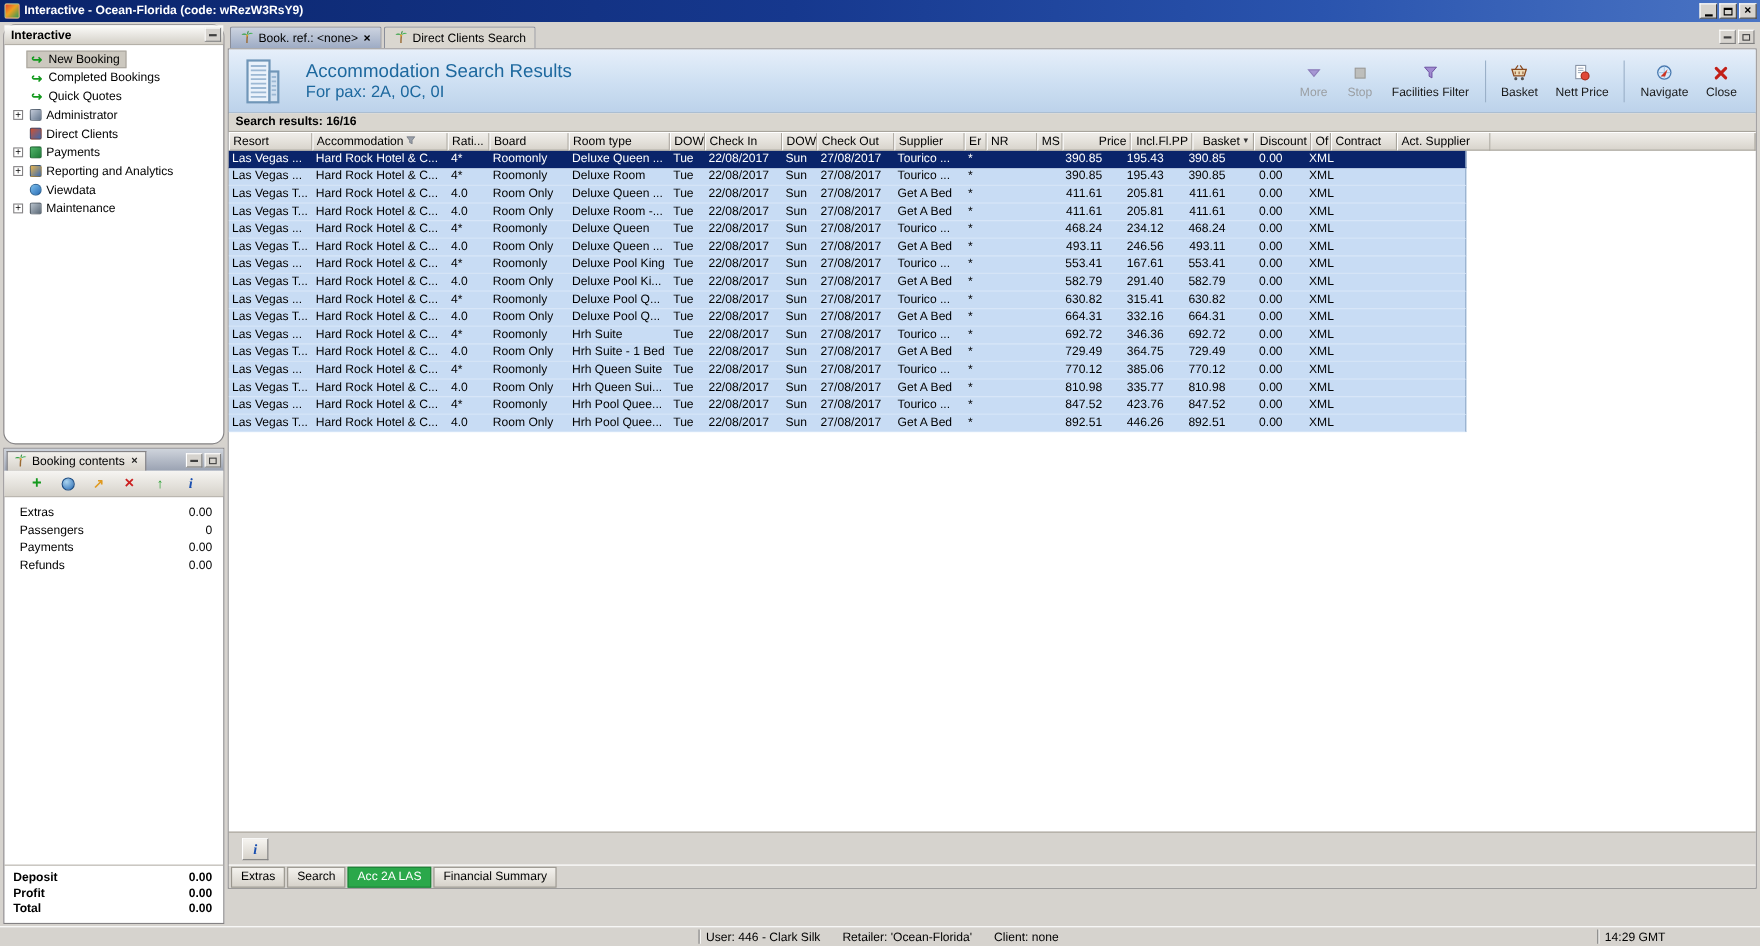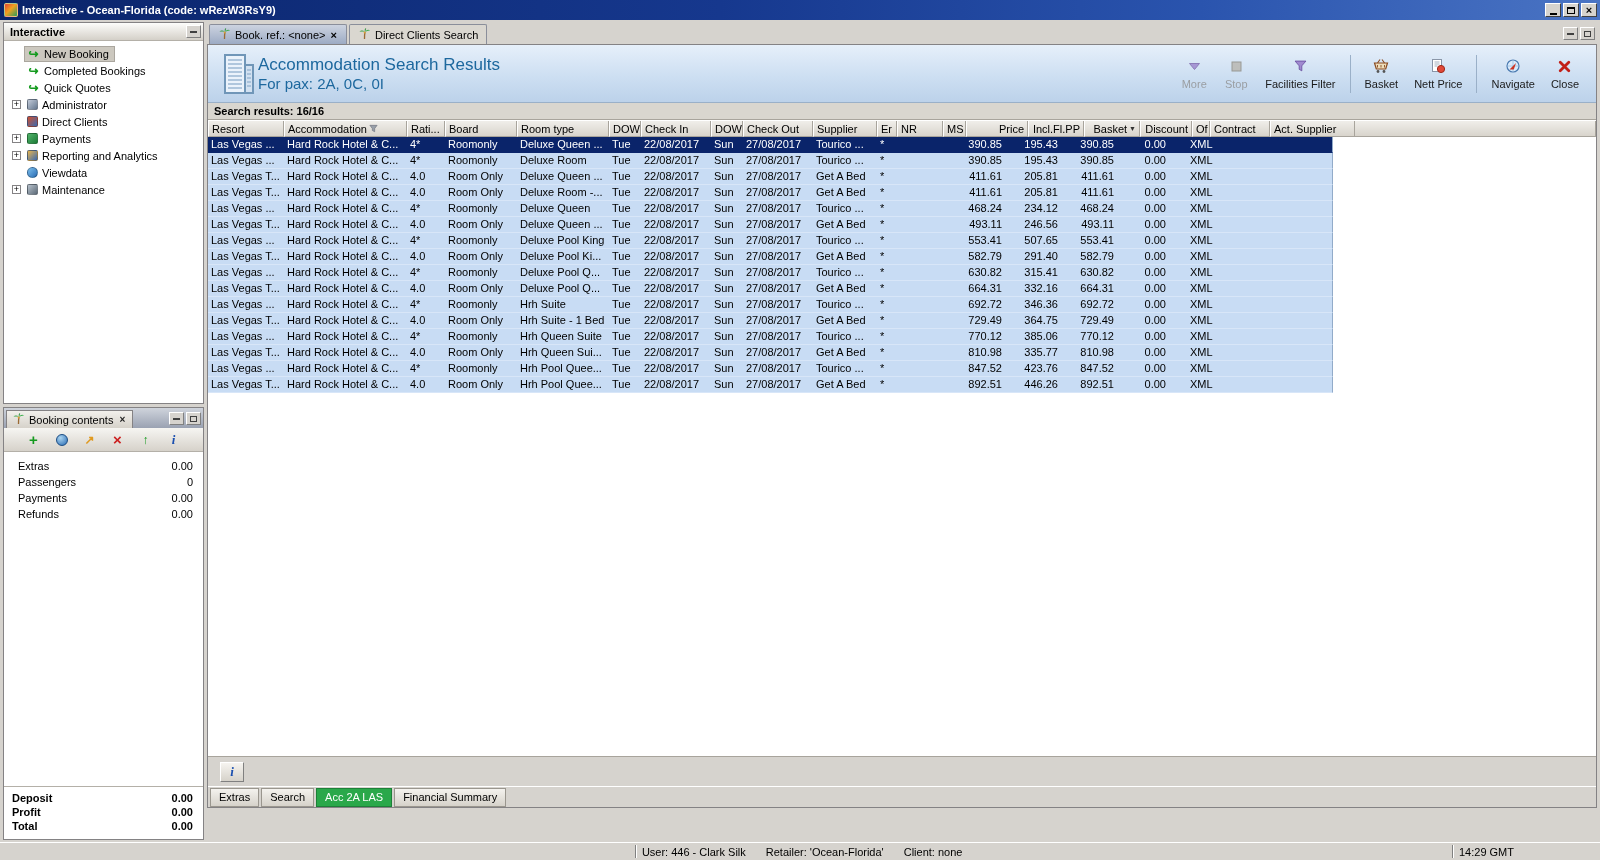--- a/index.html
+++ b/index.html
@@ -22,21 +22,21 @@
   
   .menubar { height:20px; flex:none; display:flex; align-items:center; padding-left:2px; background:#d6d3ce; border-bottom:1px solid #fff; }
   .menu-item { padding:2px 8px; }
 
   
   .workspace { flex:1; display:flex; padding:2px 3px 0 3px; gap:3px; min-height:0; }
 
   
   .sidebar { width:201px; flex:none; display:flex; flex-direction:column; gap:3px; padding-bottom:2px; }
   .panel { border:1px solid #848284; background:#fff; }
-  .interactive-panel { height:382px; flex:none; display:flex; flex-direction:column; }
+  .interactive-panel { height:382px; flex:none; display:flex; flex-direction:column;border-radius:11px; }
   .panel-header { height:18px; flex:none; background:linear-gradient(180deg,#fdfdfb,#d4d0c8); border-bottom:1px solid #b4b0a8;
     display:flex; align-items:center; padding:0 2px 0 6px; font-weight:bold; }
   .spacer { flex:1; }
   .mini-btn { width:15px; height:13px; margin-left:2px; background:#d6d3ce; border:1px solid; border-color:#fff #808080 #808080 #fff;
     display:flex; align-items:center; justify-content:center; flex:none; }
   .g-col { width:7px; height:2px; background:#404040; }
   .g-sq { width:7px; height:6px; border:1px solid #404040; }
 
   .tree { flex:1; padding:4px 2px; overflow:hidden; }
   .tree-item { display:flex; align-items:center; height:17px; }
@@ -70,21 +70,21 @@
   .tabs { display:flex; gap:2px; align-items:flex-end; }
   .main-tab { height:20px; display:flex; align-items:center; gap:4px; padding:0 8px; border:1px solid #8a8e9a; border-bottom:none;
     border-radius:2px 2px 0 0; background:#dad7d0; white-space:nowrap; }
   .main-tab.active { background:linear-gradient(180deg,#ccd3e0,#9dabc4); }
   .tab-close { font-weight:bold; font-size:11px; padding:0 1px; }
   .main-tabbar .mini-btn { margin-bottom:4px; }
 
   .content { flex:1; border:1px solid #848284; background:#fff; display:flex; flex-direction:column; min-height:0; }
   .content-header { height:58px; flex:none; background:linear-gradient(180deg,#e6effa 0%,#cddff2 55%,#bcd2ea 100%);
     border-bottom:1px solid #9ab0c8; display:flex; align-items:center; padding:0 10px 0 12px; }
-  .hdr-titles { margin-left:0; flex:1; color:#1d689e; min-width:0; }
+  .hdr-titles { margin-left:20px; flex:1; color:#1d689e; min-width:0; }
   .hdr-title { font-size:17px; line-height:20px; }
   .hdr-sub { font-size:15px; line-height:18px; }
   .hdr-toolbar { display:flex; align-items:center; gap:2px; flex:none; }
   .tb-btn { min-width:40px; height:46px; display:flex; flex-direction:column; align-items:center; justify-content:center; gap:3px; padding:0 7px; }
   .tb-btn .lbl { font-size:11px; color:#1a1a1a; white-space:nowrap; }
   .tb-btn.disabled .lbl { color:#8f8f8f; }
   .tb-btn.disabled { opacity:.8; }
   .tb-ic { height:17px; display:flex; align-items:center; }
   .tb-sep { width:1px; height:38px; background:#9ab0c8; margin:0 5px; }
 
@@ -622,21 +622,21 @@
                 <span class="td" style="width: 92px;">Deluxe Pool King</span>
                 <span class="td" style="width: 32px;">Tue</span>
                 <span class="td" style="width: 70px;">22/08/2017</span>
                 <span class="td" style="width: 32px;">Sun</span>
                 <span class="td" style="width: 70px;">27/08/2017</span>
                 <span class="td" style="width: 64px;">Tourico ...</span>
                 <span class="td" style="width: 20px;">*</span>
                 <span class="td" style="width: 23px;"></span>
                 <span class="td" style="width: 23px;"></span>
                 <span class="td right" style="width: 62px;">553.41</span>
-                <span class="td right" style="width: 56px;">507.65</span>
+                <span class="td right" style="width: 56px;">167.61</span>
                 <span class="td right" style="width: 56px;">553.41</span>
                 <span class="td right" style="width: 52px;">0.00</span>
                 <span class="td" style="width: 18px;"></span>
                 <span class="td" style="width: 60px;">XML</span>
                 <span class="td" style="width: 85px;"></span>
               </div>
               <div class="trow">
                 <span class="td" style="width: 76px;">Las Vegas T...</span>
                 <span class="td" style="width: 123px;">Hard Rock Hotel &amp; C...</span>
                 <span class="td" style="width: 38px;">4.0</span>

